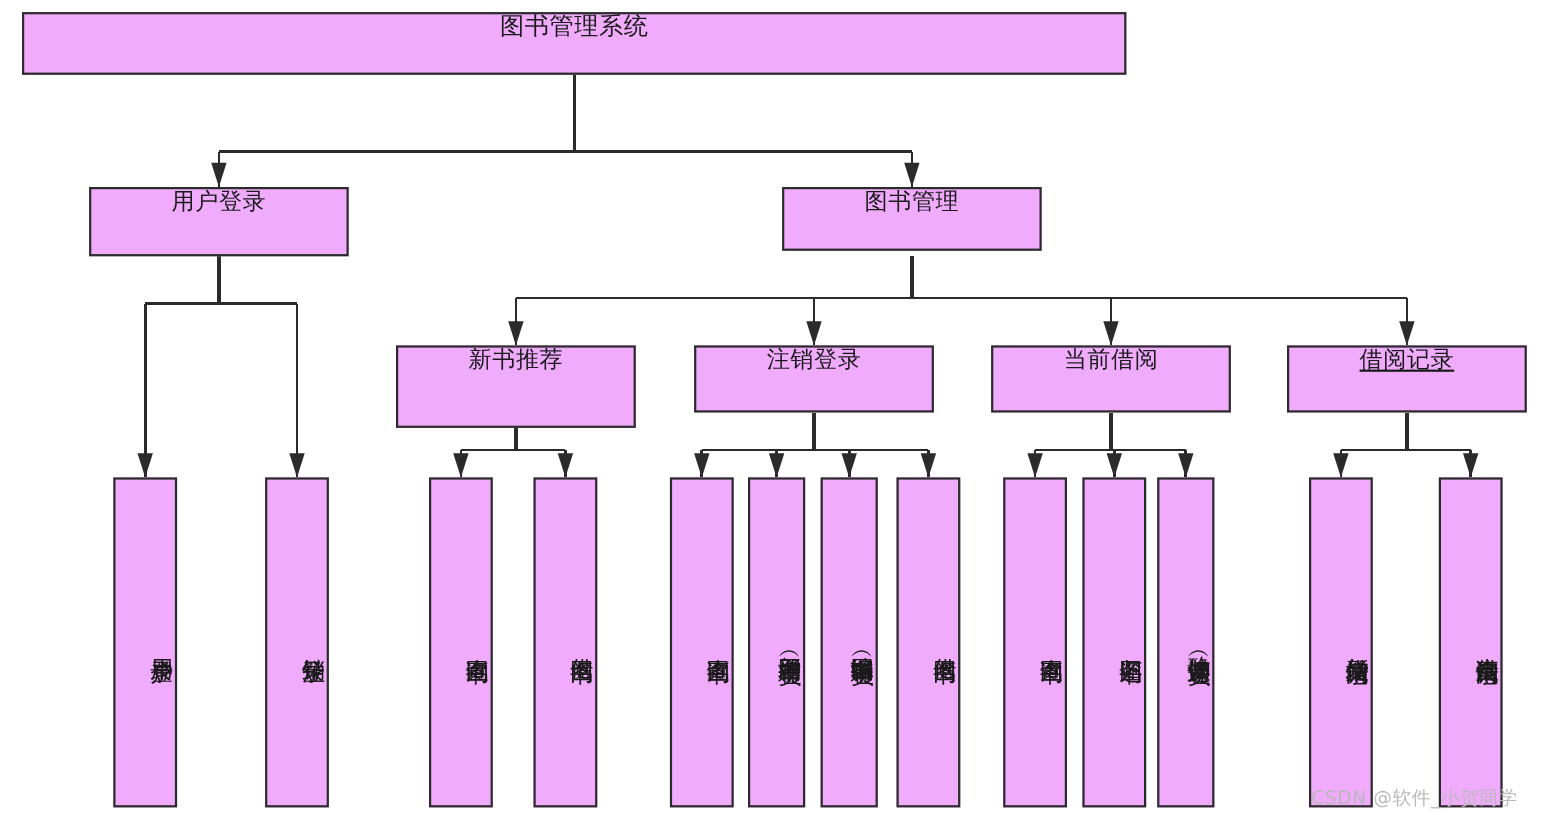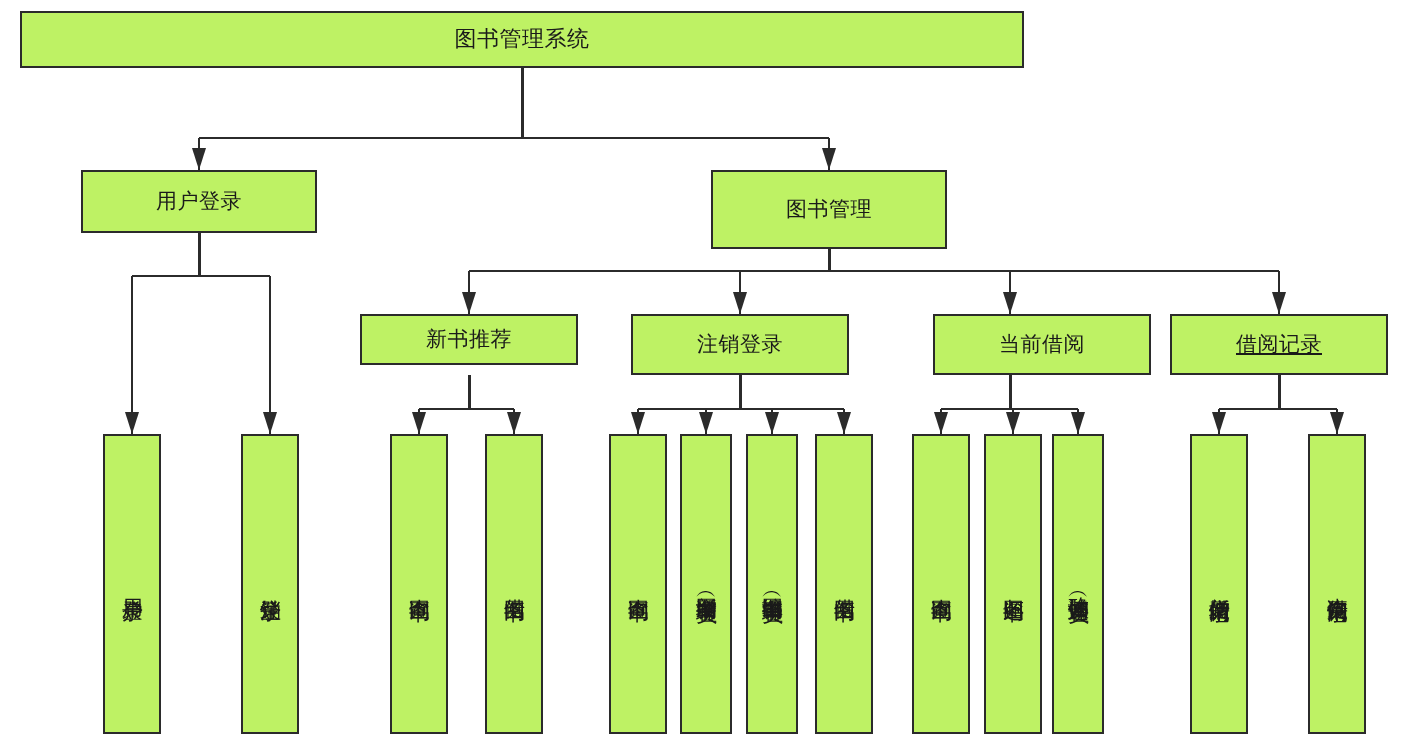--- a/index.html
+++ b/index.html
@@ -21,23 +21,22 @@
     position: absolute;
     left: 0;
     top: 0;
     width: 1405px;
     height: 747px;
   }
   .node {
     position: absolute;
     box-sizing: border-box;
     border: 2.5px solid #2b2b2b;
-    background: #bef264;
+    background: #f0abfc;
     display: flex;
-    align-items: center;
     justify-content: center;
     color: #1a1a1a;
   }
   .node.horiz {
     font-size: 21px;
     letter-spacing: 0.5px;
     line-height: 1.1;
   }
   .node.root {
     font-size: 22px;
@@ -124,30 +123,30 @@
       <line x1="1337" y1="409" x2="1337" y2="434" stroke="#2b2b2b" stroke-width="2.5" shape-rendering="crispEdges"></line>
       <polygon points="1330,412 1344,412 1337,434" fill="#2b2b2b"></polygon>
     </svg>
   <div id="nodes">
       <div class="node horiz root" style="left: 20px; top: 11px; width: 1004px; height: 57px;">
         <span class="hlabel">图书管理系统</span>
       </div>
       <div class="node horiz" style="left: 81px; top: 170px; width: 236px; height: 63px;">
         <span class="hlabel">用户登录</span>
       </div>
-      <div class="node horiz" style="left: 711px; top: 170px; width: 236px; height: 79px;">
+      <div class="node horiz" style="left: 711px; top: 170px; width: 236px; height: 58px;">
         <span class="hlabel">图书管理</span>
       </div>
-      <div class="node horiz" style="left: 360px; top: 314px; width: 218px; height: 51px;">
+      <div class="node horiz" style="left: 360px; top: 314px; width: 218px; height: 75px;">
         <span class="hlabel">新书推荐</span>
       </div>
       <div class="node horiz" style="left: 631px; top: 314px; width: 218px; height: 61px;">
         <span class="hlabel">注销登录</span>
       </div>
-      <div class="node horiz" style="left: 901px; top: 314px; width: 218px; height: 61px; margin-left: 32px;">
+      <div class="node horiz" style="left: 901px; top: 314px; width: 218px; height: 61px;">
         <span class="hlabel">当前借阅</span>
       </div>
       <div class="node horiz" style="left: 1170px; top: 314px; width: 218px; height: 61px; text-decoration: underline;">
         <span class="hlabel">借阅记录</span>
       </div>
       <div class="node vert" style="left: 103px; top: 434px; width: 58px; height: 300px;">
         <span class="vlabel">用户登录</span>
       </div>
       <div class="node vert" style="left: 241px; top: 434px; width: 58px; height: 300px;">
         <span class="vlabel">注销登录</span>
@@ -179,13 +178,14 @@
       <div class="node vert" style="left: 1052px; top: 434px; width: 52px; height: 300px;">
         <span class="vlabel">确认归还（管理员）</span>
       </div>
       <div class="node vert" style="left: 1190px; top: 434px; width: 58px; height: 300px;">
         <span class="vlabel">新增借阅记录</span>
       </div>
       <div class="node vert" style="left: 1308px; top: 434px; width: 58px; height: 300px;">
         <span class="vlabel">查询借阅记录</span>
       </div>
     </div>
+  <div class="watermark" style="left:1192px; top:714px;">CSDN @软件_小贺同学</div>
 </div>
 
 </body></html>

